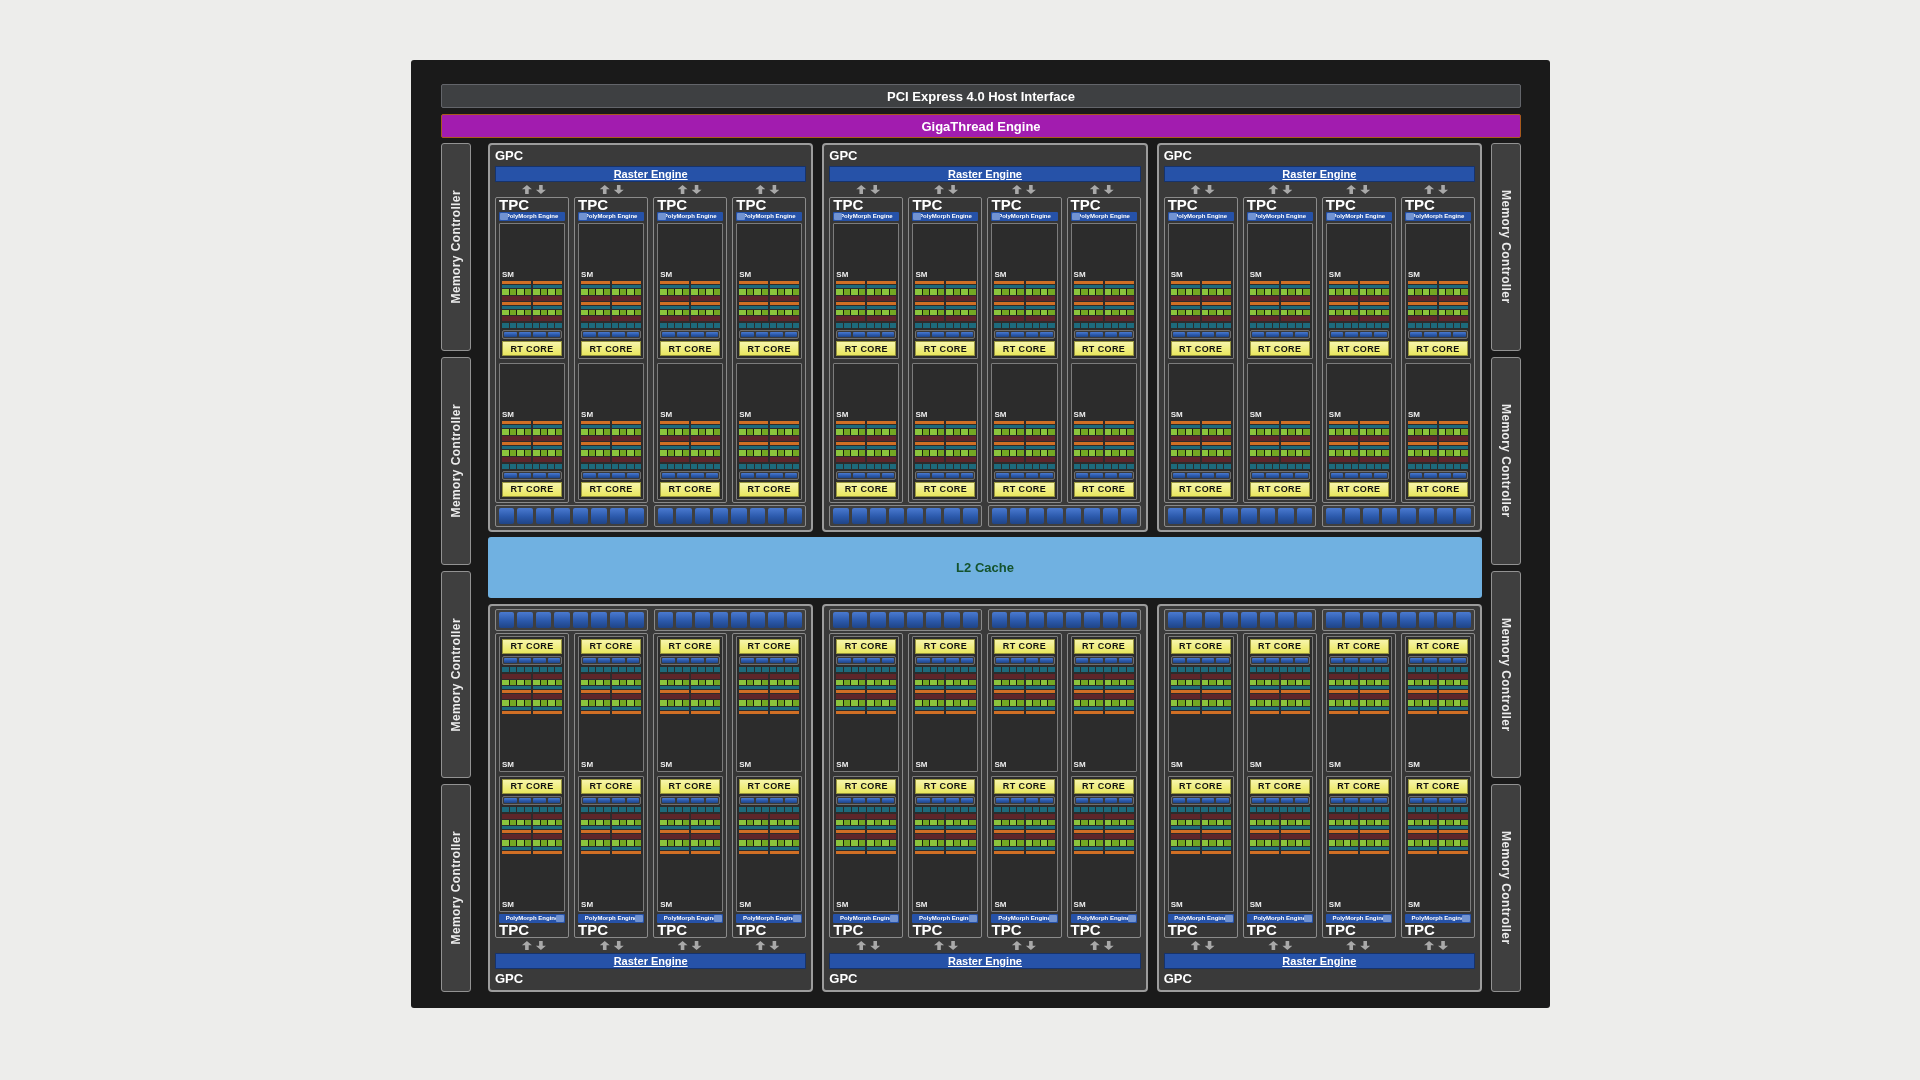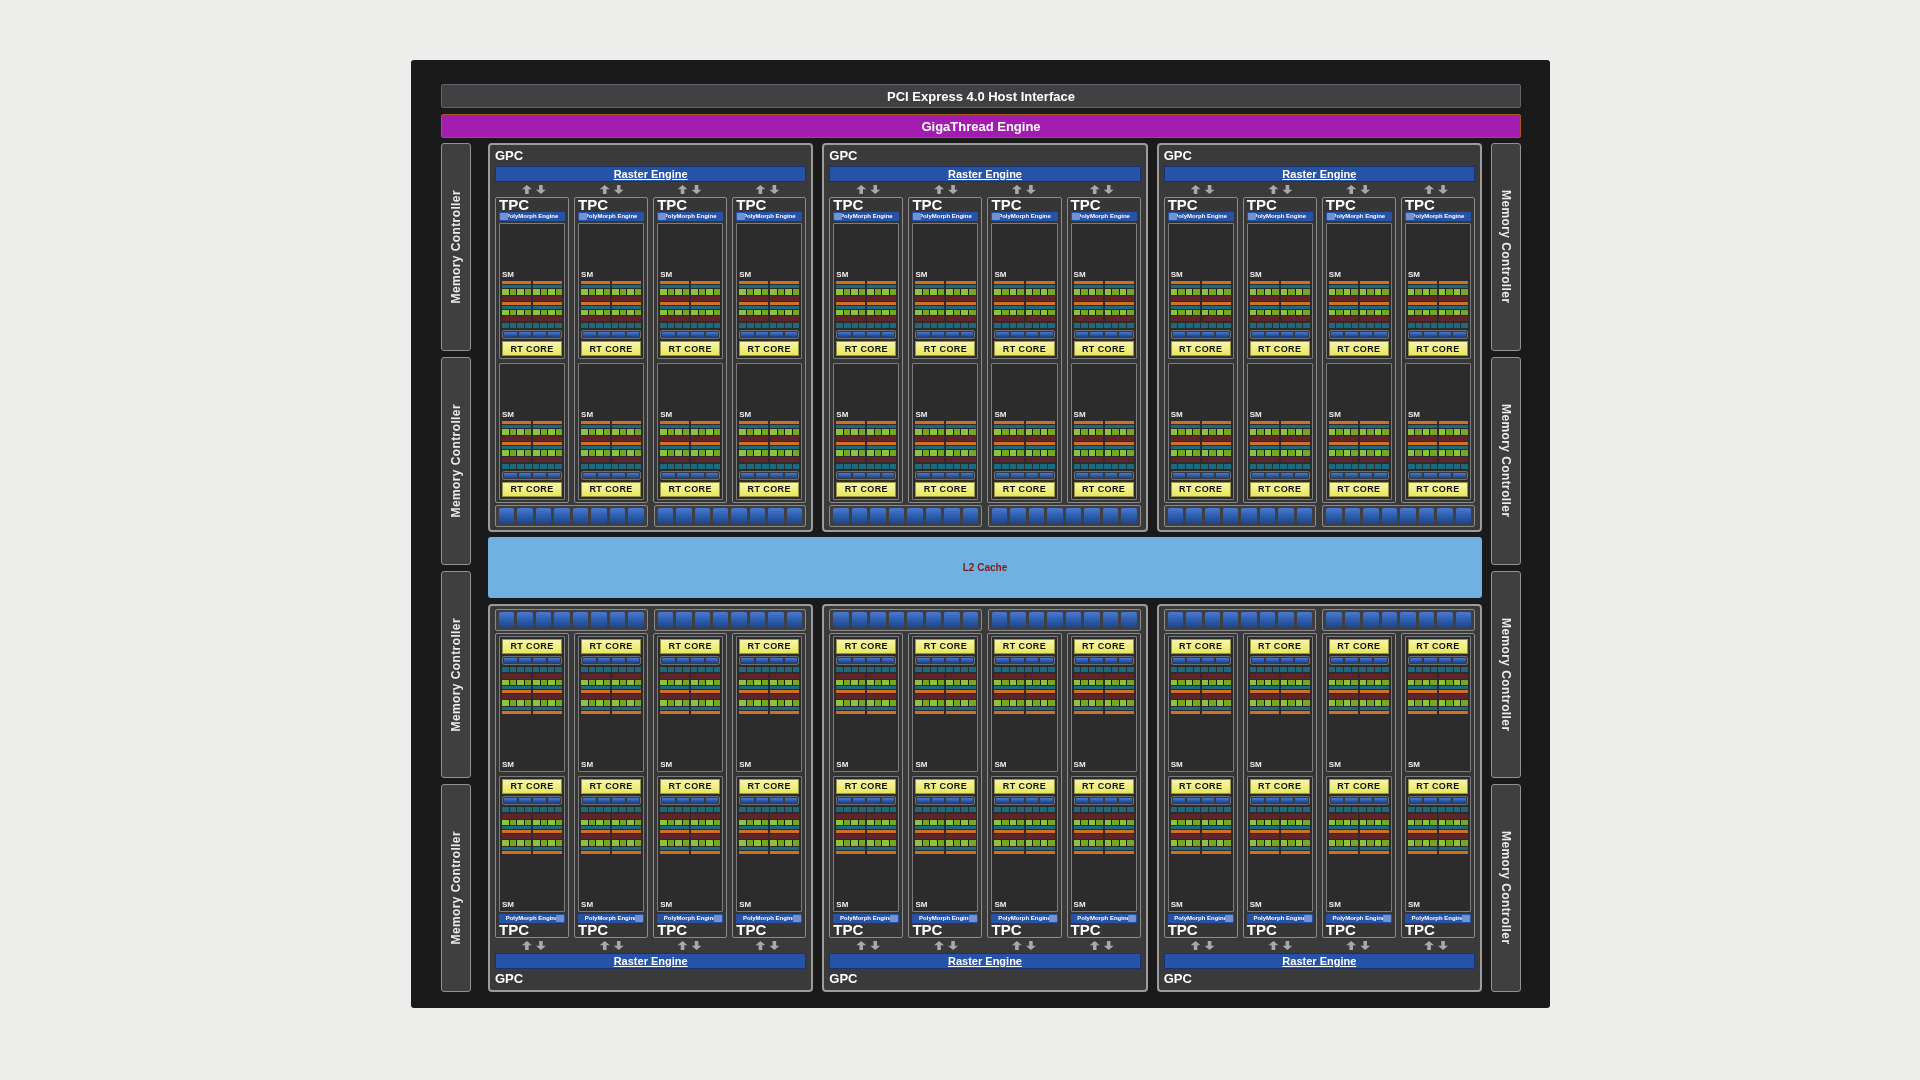--- a/index.html
+++ b/index.html
@@ -14,21 +14,21 @@
   .main{flex:1;display:flex;gap:9px;min-height:0;}
   .mc-col{width:30px;display:flex;flex-direction:column;gap:6px;}
   .mc-block{flex:1;background:#3f3f3f;border:1px solid #929292;border-radius:3px;
             display:flex;align-items:center;justify-content:center;overflow:hidden;}
   .mc-label{color:#ececec;font-weight:bold;font-size:12px;letter-spacing:.4px;white-space:nowrap;}
   .mc-col.left  .mc-label{writing-mode:vertical-rl;transform:rotate(180deg);}
   .mc-col.right .mc-label{writing-mode:vertical-rl;}
   .center{flex:1;display:flex;flex-direction:column;min-width:0;padding-left:8px;}
   .gpc-row{flex:1;display:flex;gap:9px;min-height:0;}
   .l2{height:61px;margin:5px 0 6px;background:#70b1e1;border-radius:3px;
-      display:flex;align-items:center;justify-content:center;color:#7f1d1d;font-weight:bold;font-size:10px;}
+      display:flex;align-items:center;justify-content:center;color:#14532d;font-weight:bold;font-size:13px;}
   .gpc{flex:1;background:#3a3a3a;border:2px solid #9c9c9c;border-radius:4px;box-sizing:border-box;
        padding:3px 5px;display:flex;flex-direction:column;gap:2px;min-width:0;}
   .gpc.flip{flex-direction:column-reverse;}
   .gpc-label{height:16px;line-height:16px;color:#fff;font-weight:bold;font-size:13px;}
   .raster{height:16px;background:#2652a8;border:1px solid #17336b;border-radius:0;box-sizing:border-box;
           color:#fff;font-weight:bold;font-size:11px;line-height:14px;text-align:center;text-decoration:underline;}
   .arrow-row{height:11px;display:flex;}
   .arrow-cell{flex:1;display:flex;align-items:center;justify-content:center;gap:4px;}
   .arr{width:10px;height:9px;background:#a9a9a9;}
   .arr.up{clip-path:polygon(50% 0,100% 48%,68% 48%,68% 100%,32% 100%,32% 48%,0 48%);}

